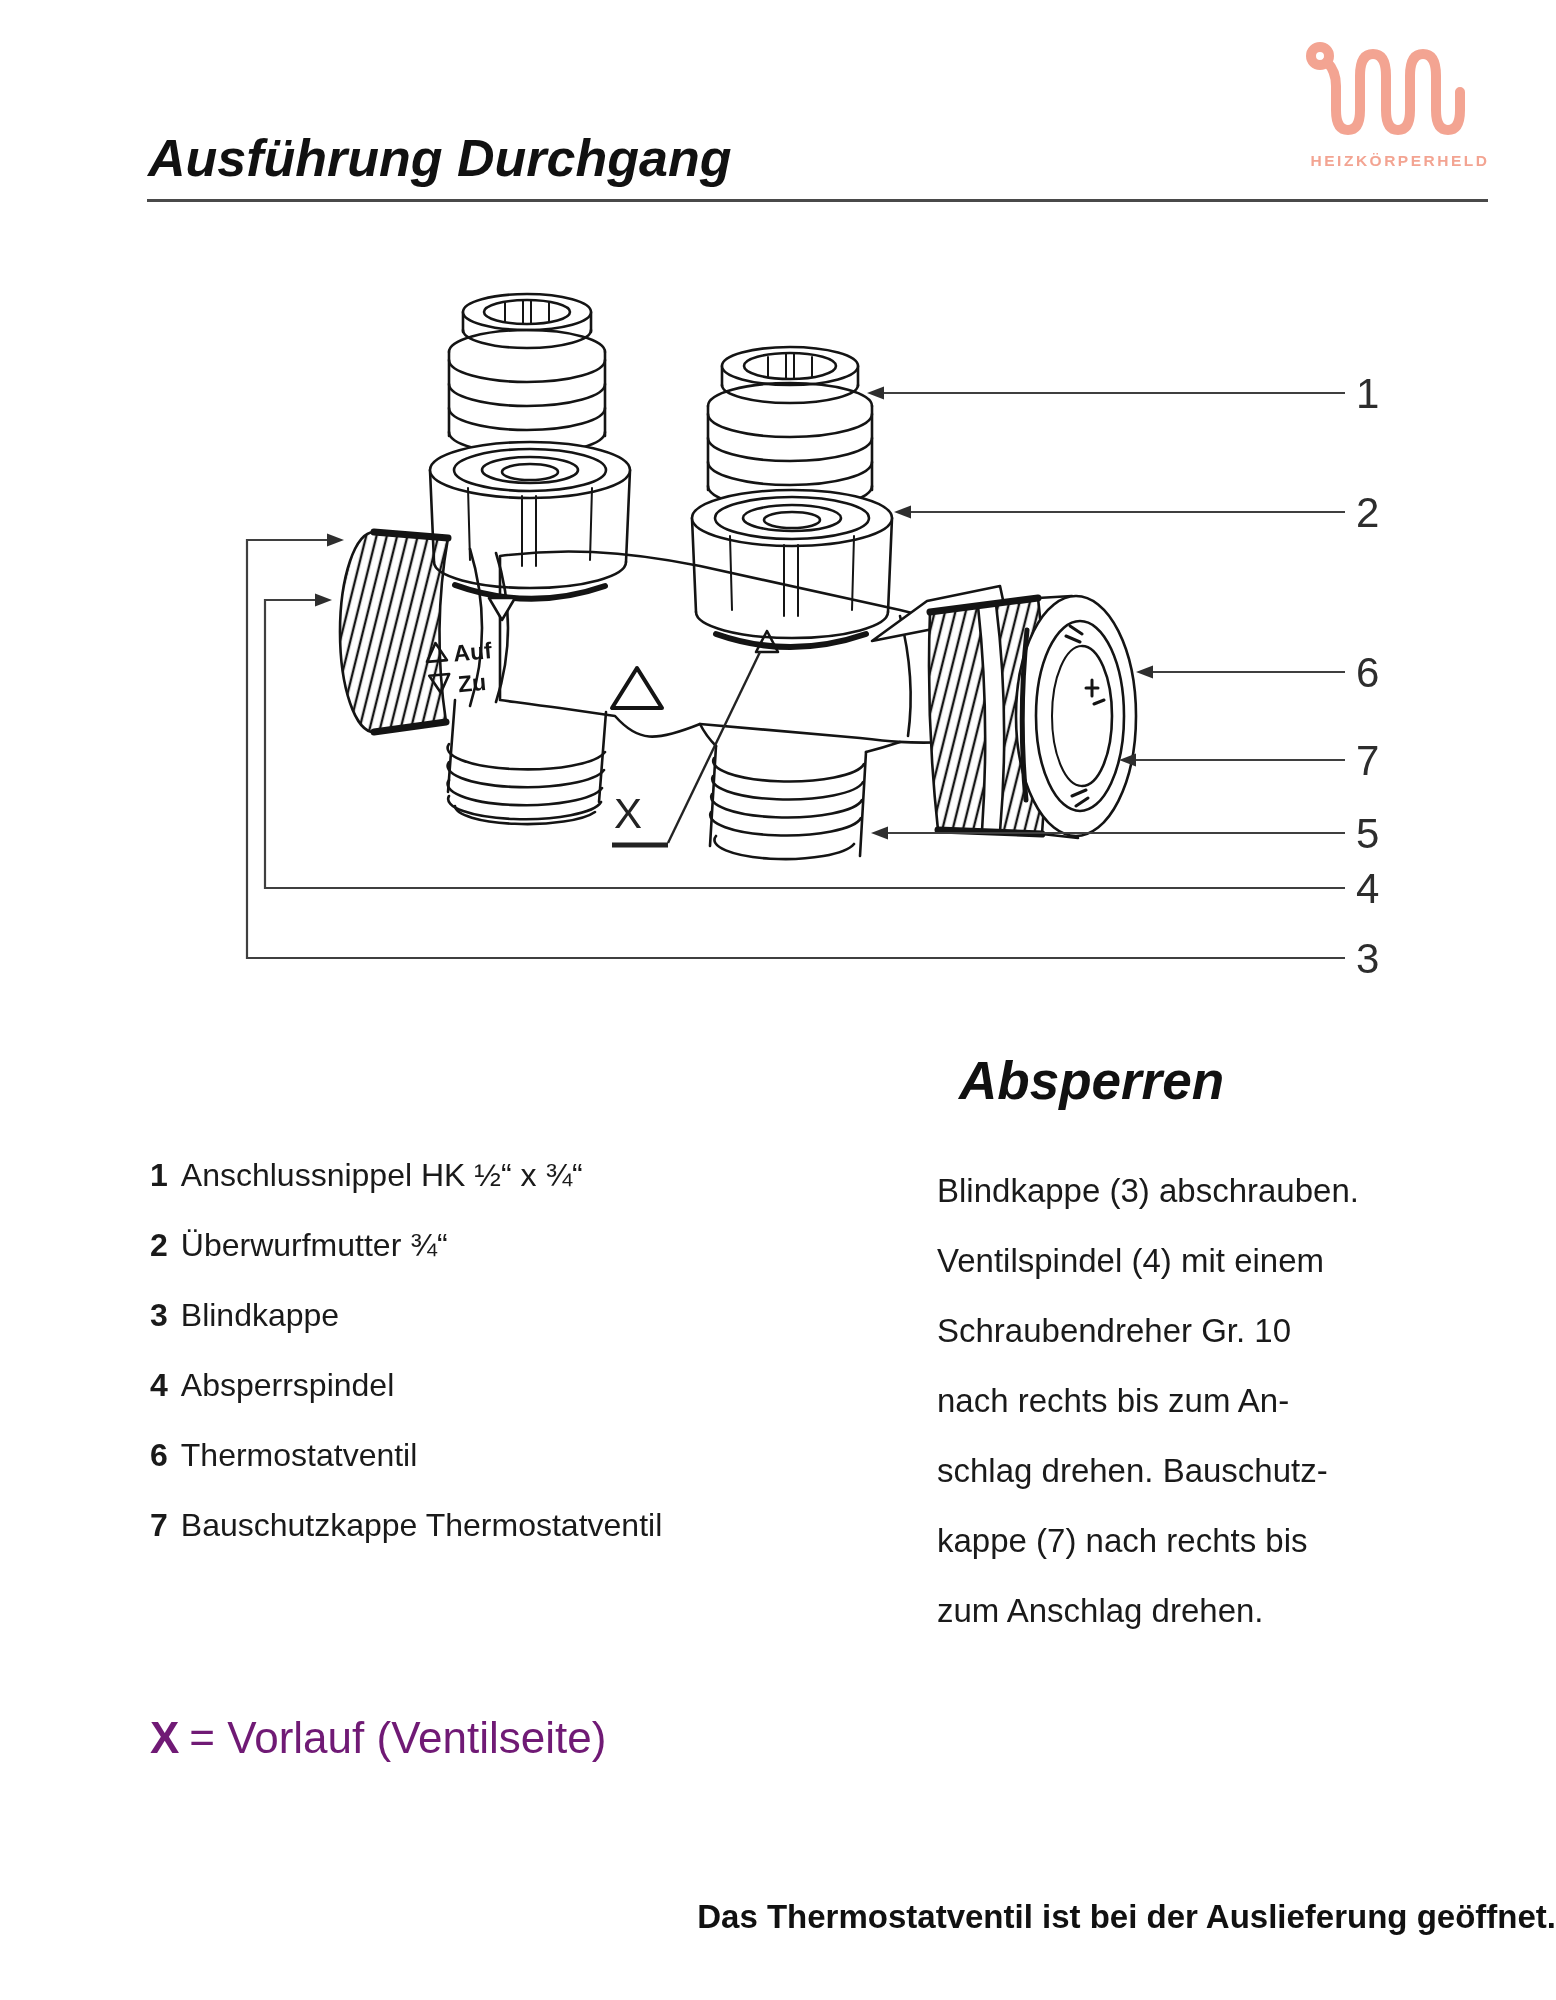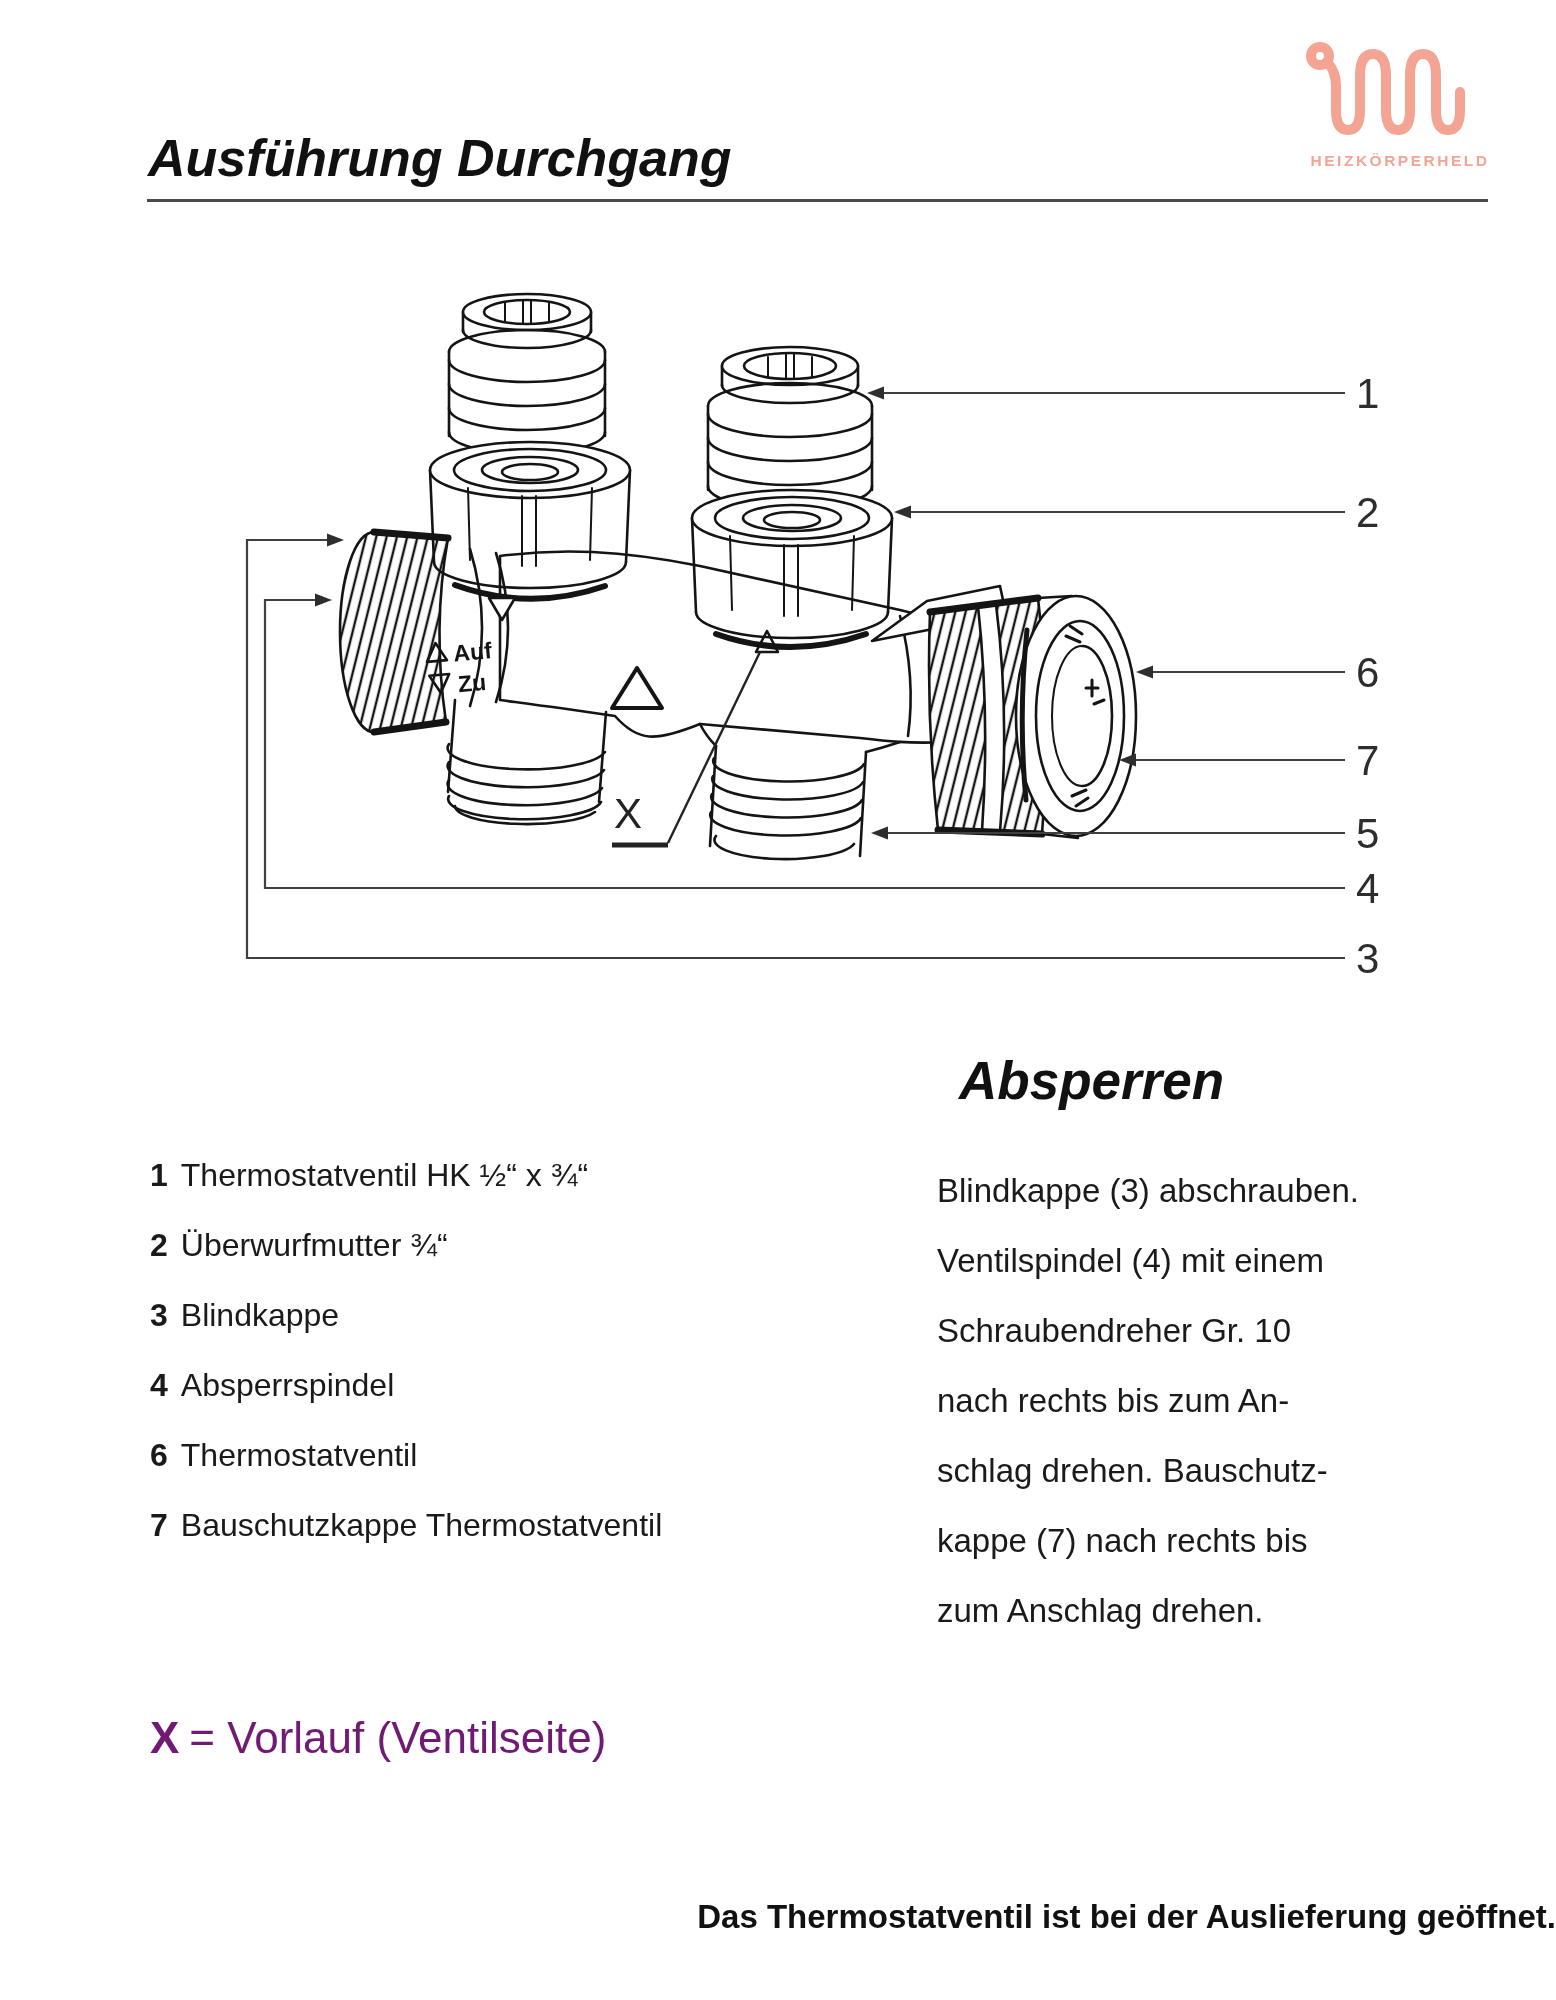--- a/index.html
+++ b/index.html
@@ -223,21 +223,21 @@
     </g>
 
     <g stroke="#232323" fill="none">
       <line x1="668" y1="843" x2="760" y2="652" stroke-width="2.4"></line>
       <line x1="612" y1="845" x2="668" y2="845" stroke-width="5"></line>
       <text x="614" y="828" font-size="42" stroke="none" fill="#232323" font-family="Liberation Sans, sans-serif">X</text>
     </g>
   </svg>
 
   <div class="abs" id="legend">
-    <div class="lg-row"><span class="lg-num">1</span><span>Thermostatventil HK ½“ x ¾“</span></div>
+    <div class="lg-row"><span class="lg-num">1</span><span>Anschlussnippel HK ½“ x ¾“</span></div>
     <div class="lg-row"><span class="lg-num">2</span><span>Überwurfmutter ¾“</span></div>
     <div class="lg-row"><span class="lg-num">3</span><span>Blindkappe</span></div>
     <div class="lg-row"><span class="lg-num">4</span><span>Absperrspindel</span></div>
     <div class="lg-row"><span class="lg-num">6</span><span>Thermostatventil</span></div>
     <div class="lg-row"><span class="lg-num">7</span><span>Bauschutzkappe Thermostatventil</span></div>
   </div>
 
   <div class="abs" id="x-note">
     <span class="lg-num">X</span><span>= Vorlauf (Ventilseite)</span>
   </div>

